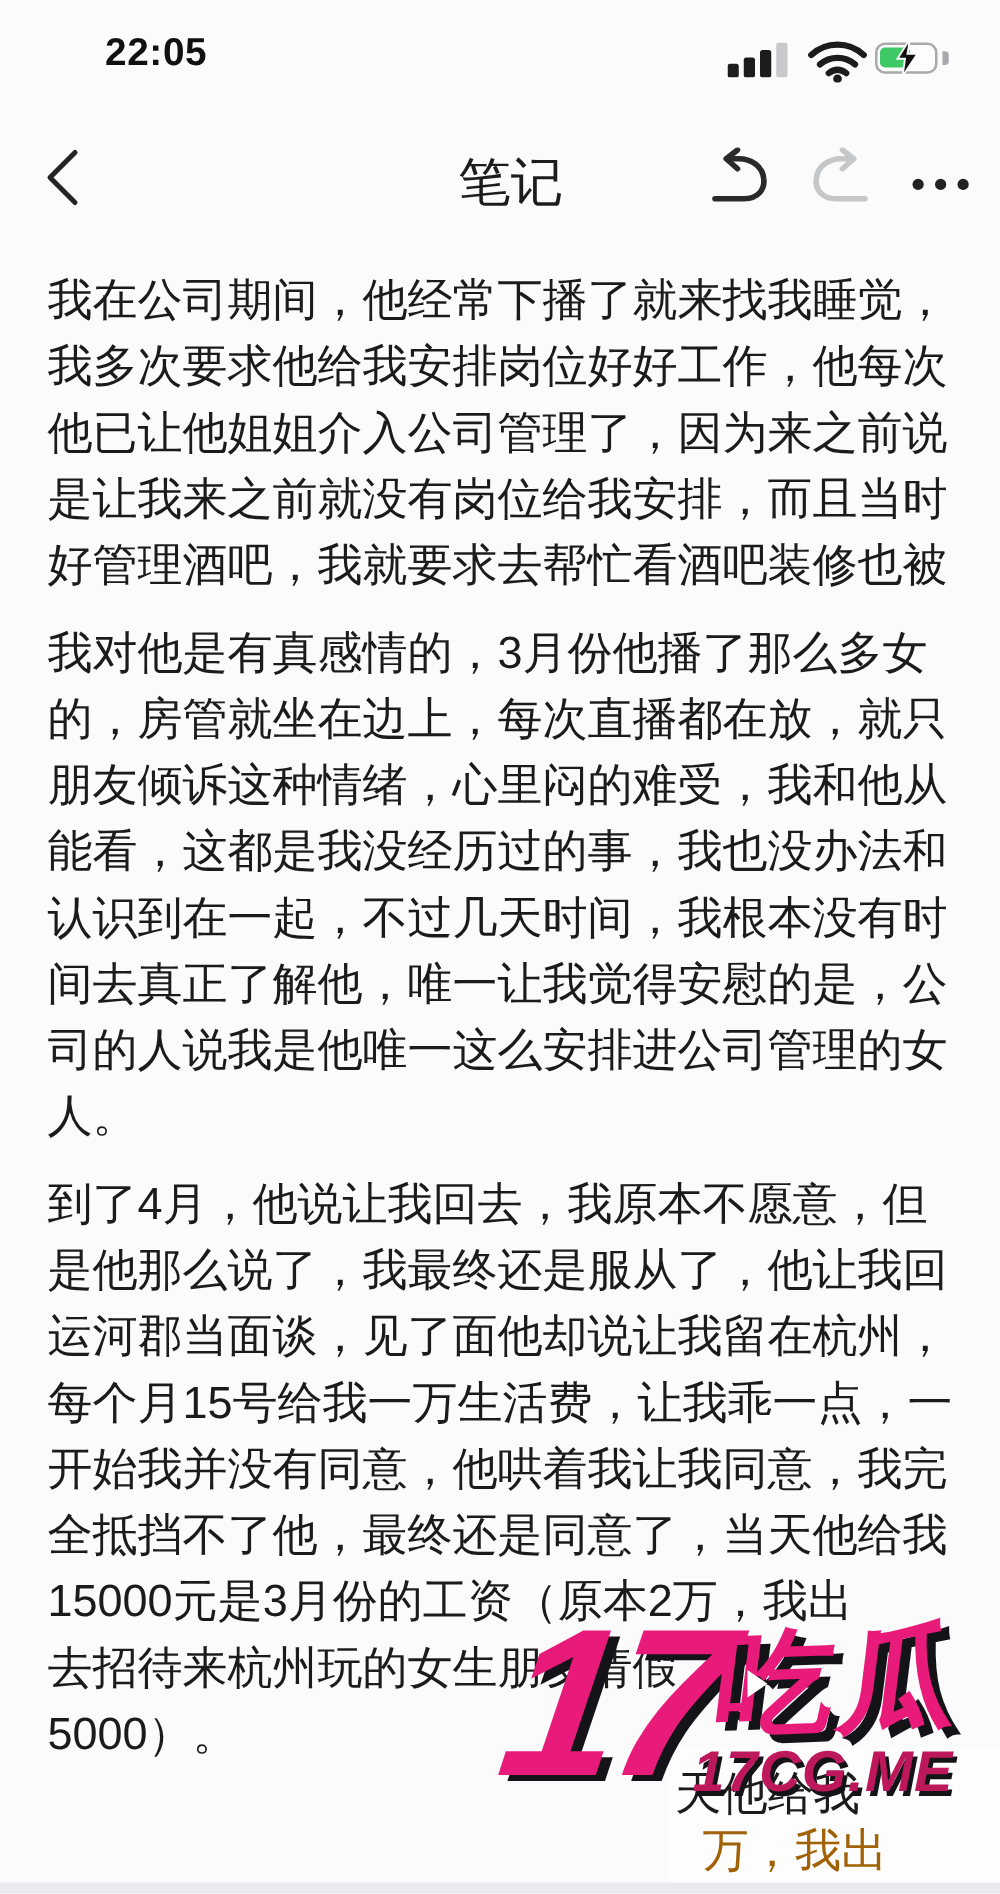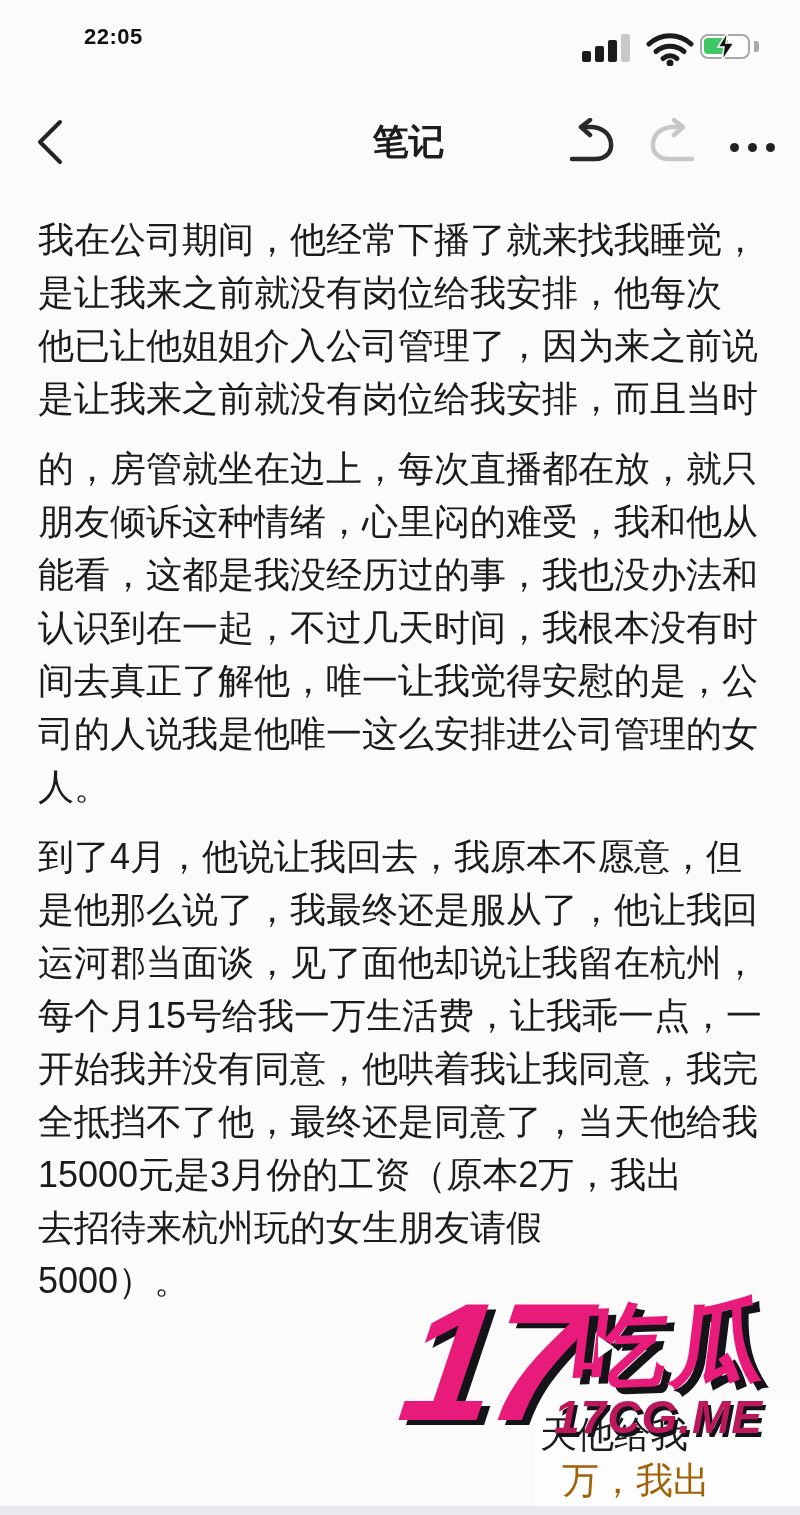--- a/index.html
+++ b/index.html
@@ -2,36 +2,36 @@
 <html><head>
 <meta charset="utf-8">
 <style>
   html,body{margin:0;padding:0;background:#fbfbfb;}
   .phone{
     position:relative;width:800px;height:1515px;overflow:hidden;
     background:#fbfbfb;font-family:"Liberation Sans",sans-serif;color:#1b1b1b;
   }
   
   .status-time{
-    position:absolute;left:84px;top:24px;font-size:22px;font-weight:700;
+    position:absolute;left:84px;top:24px;font-size:31px;font-weight:700;
     color:#111;letter-spacing:.5px;
   }
   .status-icons{position:absolute;left:582px;top:32px;width:180px;height:32px;}
   .sig{position:absolute;left:0;top:2px;}
   .wifi{position:absolute;left:64px;top:0;}
   .batt{position:absolute;left:118px;top:2px;width:50px;height:25px;
     border:2.5px solid #a9a9ab;border-radius:8px;box-sizing:border-box;background:#fdfdfd;}
   .batt-nub{position:absolute;left:172px;top:9px;width:5px;height:11px;background:#a9a9ab;
     border-radius:0 3px 3px 0;}
   .batt-fill{position:absolute;left:2px;top:2px;width:24px;height:16px;background:#3ec966;border-radius:4px;}
   .bolt{position:absolute;left:13px;top:-5px;}
   
   .back-btn{position:absolute;left:30px;top:116px;width:44px;height:52px;cursor:pointer;}
   .nav-title{position:absolute;left:17px;right:0;top:118px;text-align:center;
-    font-size:36px;font-weight:700;color:#1c1c1c;}
+    font-size:42px;font-weight:400;color:#1c1c1c;}
   .undo-btn{position:absolute;left:568px;top:118px;width:50px;height:46px;cursor:pointer;}
   .redo-btn{position:absolute;left:646px;top:118px;width:50px;height:46px;cursor:pointer;}
   .more-btn{position:absolute;left:730px;top:136px;width:54px;height:22px;display:flex;
     gap:9px;align-items:center;cursor:pointer;}
   .more-btn i{width:9px;height:9px;border-radius:50%;background:#222;display:block;}
   
   .note-body{position:absolute;left:38px;top:213px;width:728px;}
   .para{margin:0 0 17px 0;}
   .note-line{font-size:36px;line-height:53px;height:53px;white-space:nowrap;color:#1b1b1b;}
   
@@ -101,25 +101,27 @@
   </svg>
   <div class="more-btn">
     <i></i>
     <i></i>
     <i></i>
   </div>
 
   <div class="note-body">
       <div class="para">
         <div class="note-line">我在公司期间，他经常下播了就来找我睡觉，</div>
-        <div class="note-line">是让我来之前就没有岗位给我安排，他每次</div>
+        <div class="note-line">我多次要求他给我安排岗位好好工作，他每次</div>
         <div class="note-line">他已让他姐姐介入公司管理了，因为来之前说</div>
         <div class="note-line">是让我来之前就没有岗位给我安排，而且当时</div>
+        <div class="note-line">好管理酒吧，我就要求去帮忙看酒吧装修也被</div>
       </div>
       <div class="para">
+        <div class="note-line">我对他是有真感情的，3月份他播了那么多女</div>
         <div class="note-line">的，房管就坐在边上，每次直播都在放，就只</div>
         <div class="note-line">朋友倾诉这种情绪，心里闷的难受，我和他从</div>
         <div class="note-line">能看，这都是我没经历过的事，我也没办法和</div>
         <div class="note-line">认识到在一起，不过几天时间，我根本没有时</div>
         <div class="note-line">间去真正了解他，唯一让我觉得安慰的是，公</div>
         <div class="note-line">司的人说我是他唯一这么安排进公司管理的女</div>
         <div class="note-line">人。</div>
       </div>
       <div class="para">
         <div class="note-line">到了4月，他说让我回去，我原本不愿意，但</div>

